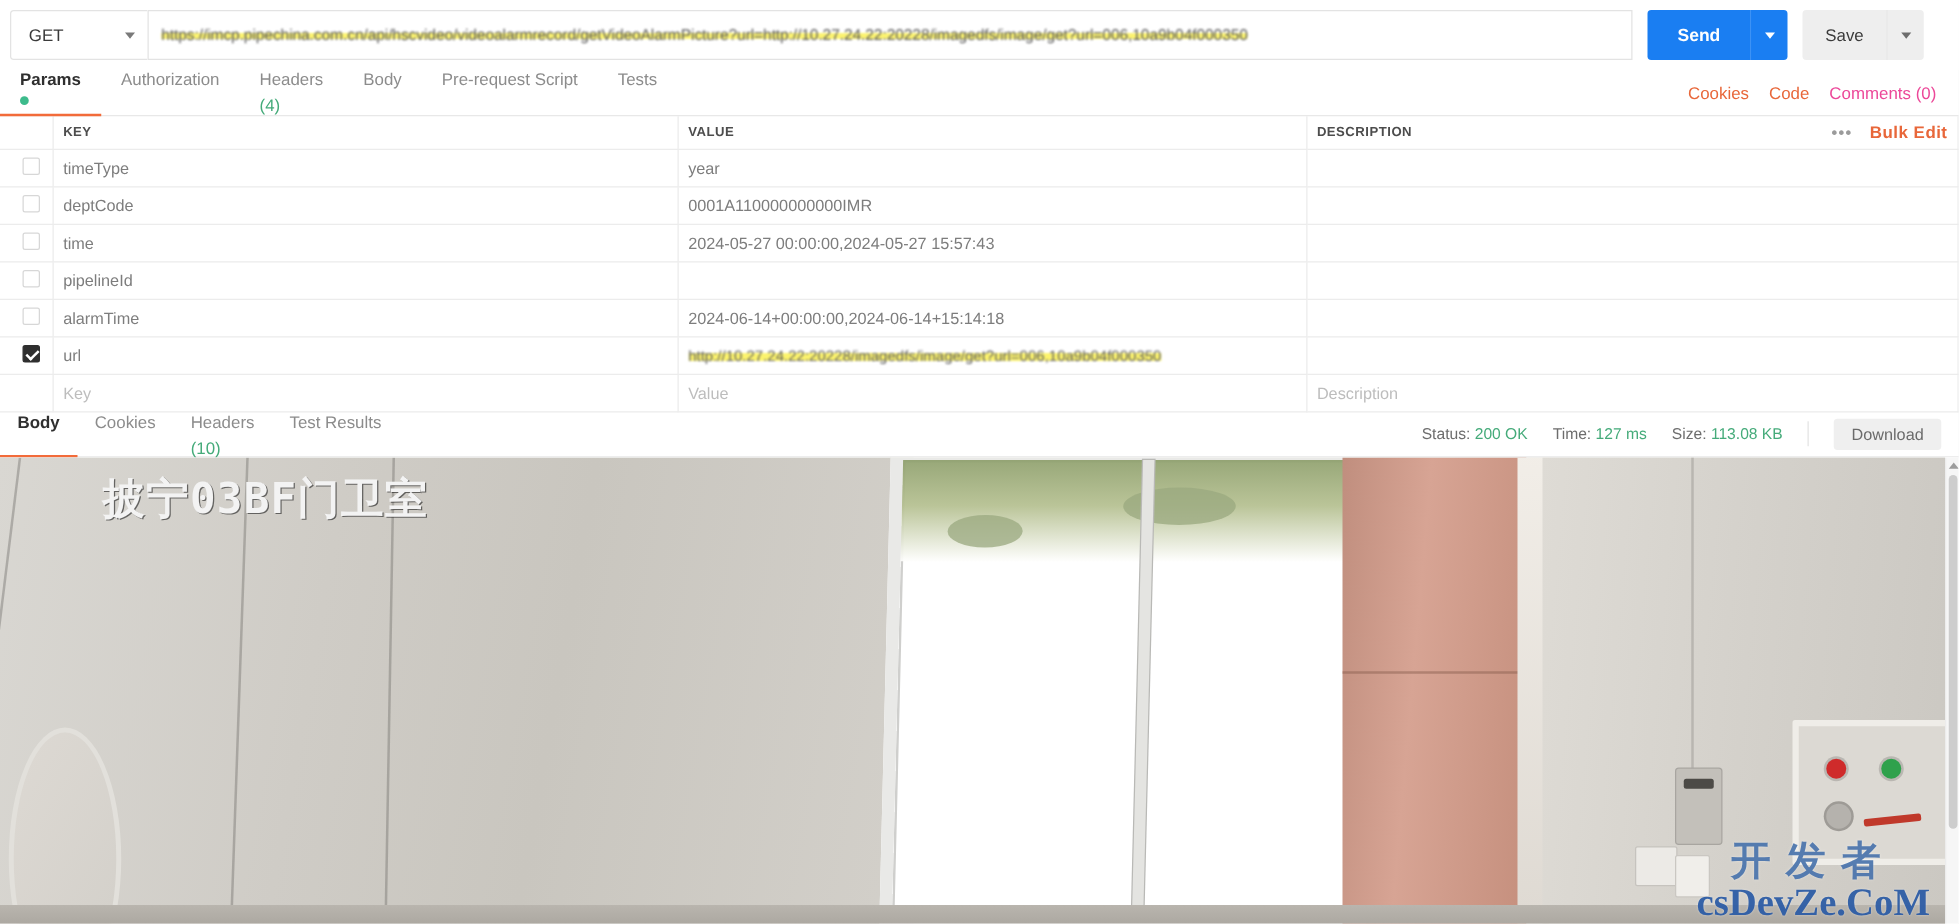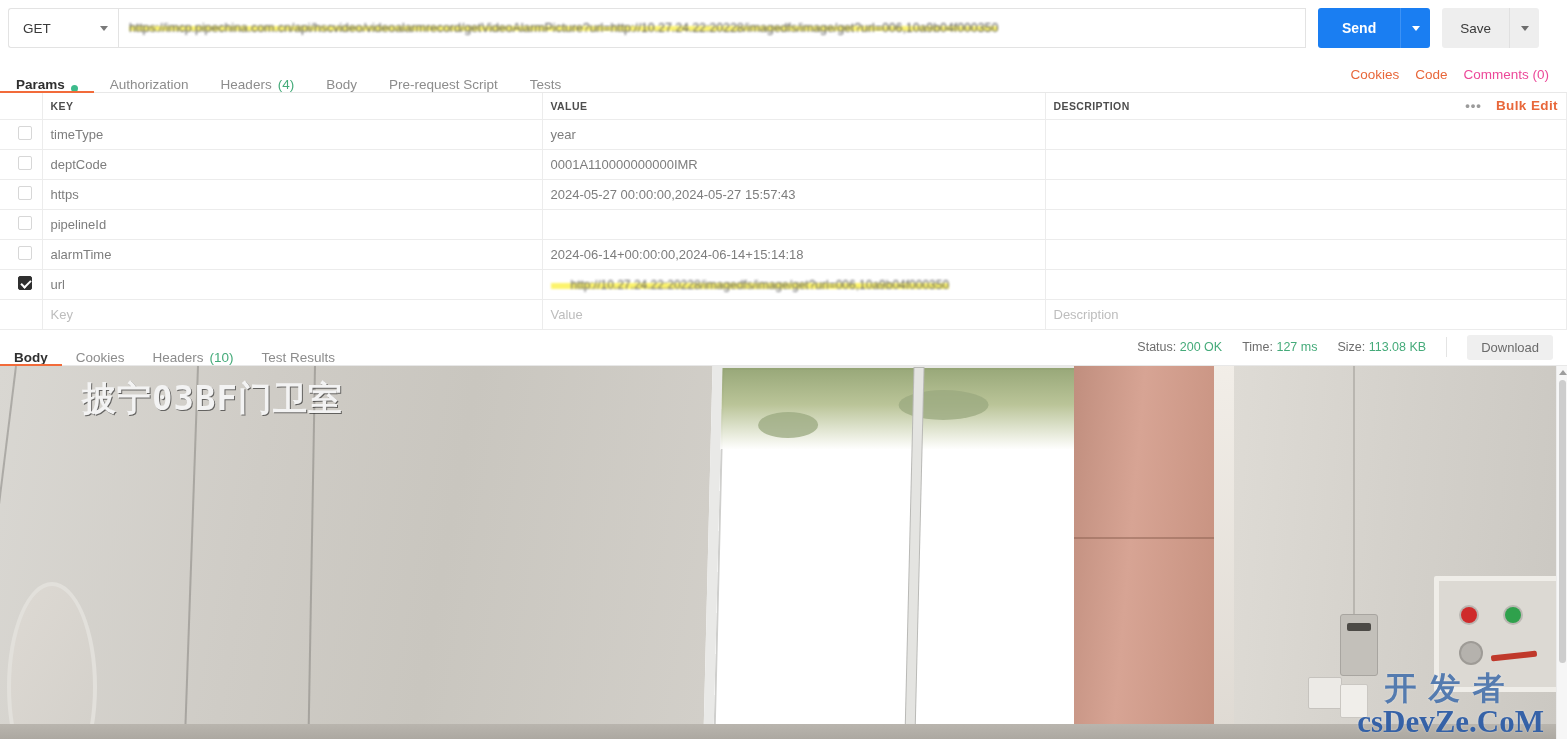--- a/index.html
+++ b/index.html
@@ -78,23 +78,23 @@
 
   
   .req-tabs {
     height: 37px; min-height: 37px;
     border-bottom: 1px solid #e8e8e8;
     display: flex; align-items: stretch; position: relative;
     padding: 0 14px 0 0;
   }
   .rt-left { display: flex; align-items: stretch; }
   .rt-tab {
-    display: flex; align-items: flex-end; gap: 6px;
+    display: flex; align-items: flex-start; gap: 6px;
     padding: 0 16px; font-size: 13.5px; color: #8c8c8c;
-    cursor: pointer; position: relative;
+    cursor: pointer; position: relative; flex-direction: column;
   }
   .rt-tab.active { color: #2f2f2f; font-weight: bold; }
   .rt-tab.active:after {
     content: ""; position: absolute; left: 0; right: 0; bottom: -1px; height: 2px; background: #f26b3a;
   }
   .dot { width: 7px; height: 7px; border-radius: 50%; background: #3dbb8c; display: inline-block; }
   .cnt { color: #45ab7a; }
   .rt-right { margin-left: auto; display: flex; align-items: center; gap: 16px; padding-right: 4px; }
   .link { font-size: 13.5px; color: #e8673a; cursor: pointer; }
   .link.muted { color: #ec4899; }
@@ -129,21 +129,20 @@
   }
   td.txt { color: #7d7d7d; }
   td.ph { color: #bdbdbd; }
   .hl-blur {
     background: linear-gradient(to bottom, transparent 33%, #fcf259 33%, #fcf259 76%, transparent 76%);
     filter: blur(0.8px);
     color: #4a4a4a;
     white-space: nowrap;
     font-size: 12px;
     opacity: .88;
-    padding-left: 20px;
   }
 
   
   .resp-bar {
     height: 36px; min-height: 36px;
     border-bottom: 1px solid #e8e8e8;
     display: flex; align-items: stretch; padding-right: 14px;
   }
   .resp-bar .rt-tab { padding: 0 14px; }
   .resp-meta { margin-left: auto; display: flex; align-items: center; gap: 20px; font-size: 12.5px; color: #6d6d6d; }
@@ -371,21 +370,21 @@
           <td class="txt"></td>
         </tr>
         <tr>
           <td><span class="chk"></span></td>
           <td class="txt">deptCode</td>
           <td class="txt">0001A110000000000IMR</td>
           <td class="txt"></td>
         </tr>
         <tr>
           <td><span class="chk"></span></td>
-          <td class="txt">https</td>
+          <td class="txt">time</td>
           <td class="txt">2024-05-27 00:00:00,2024-05-27 15:57:43</td>
           <td class="txt"></td>
         </tr>
         <tr>
           <td><span class="chk"></span></td>
           <td class="txt">pipelineId</td>
           <td class="txt"></td>
           <td class="txt"></td>
         </tr>
         <tr>

